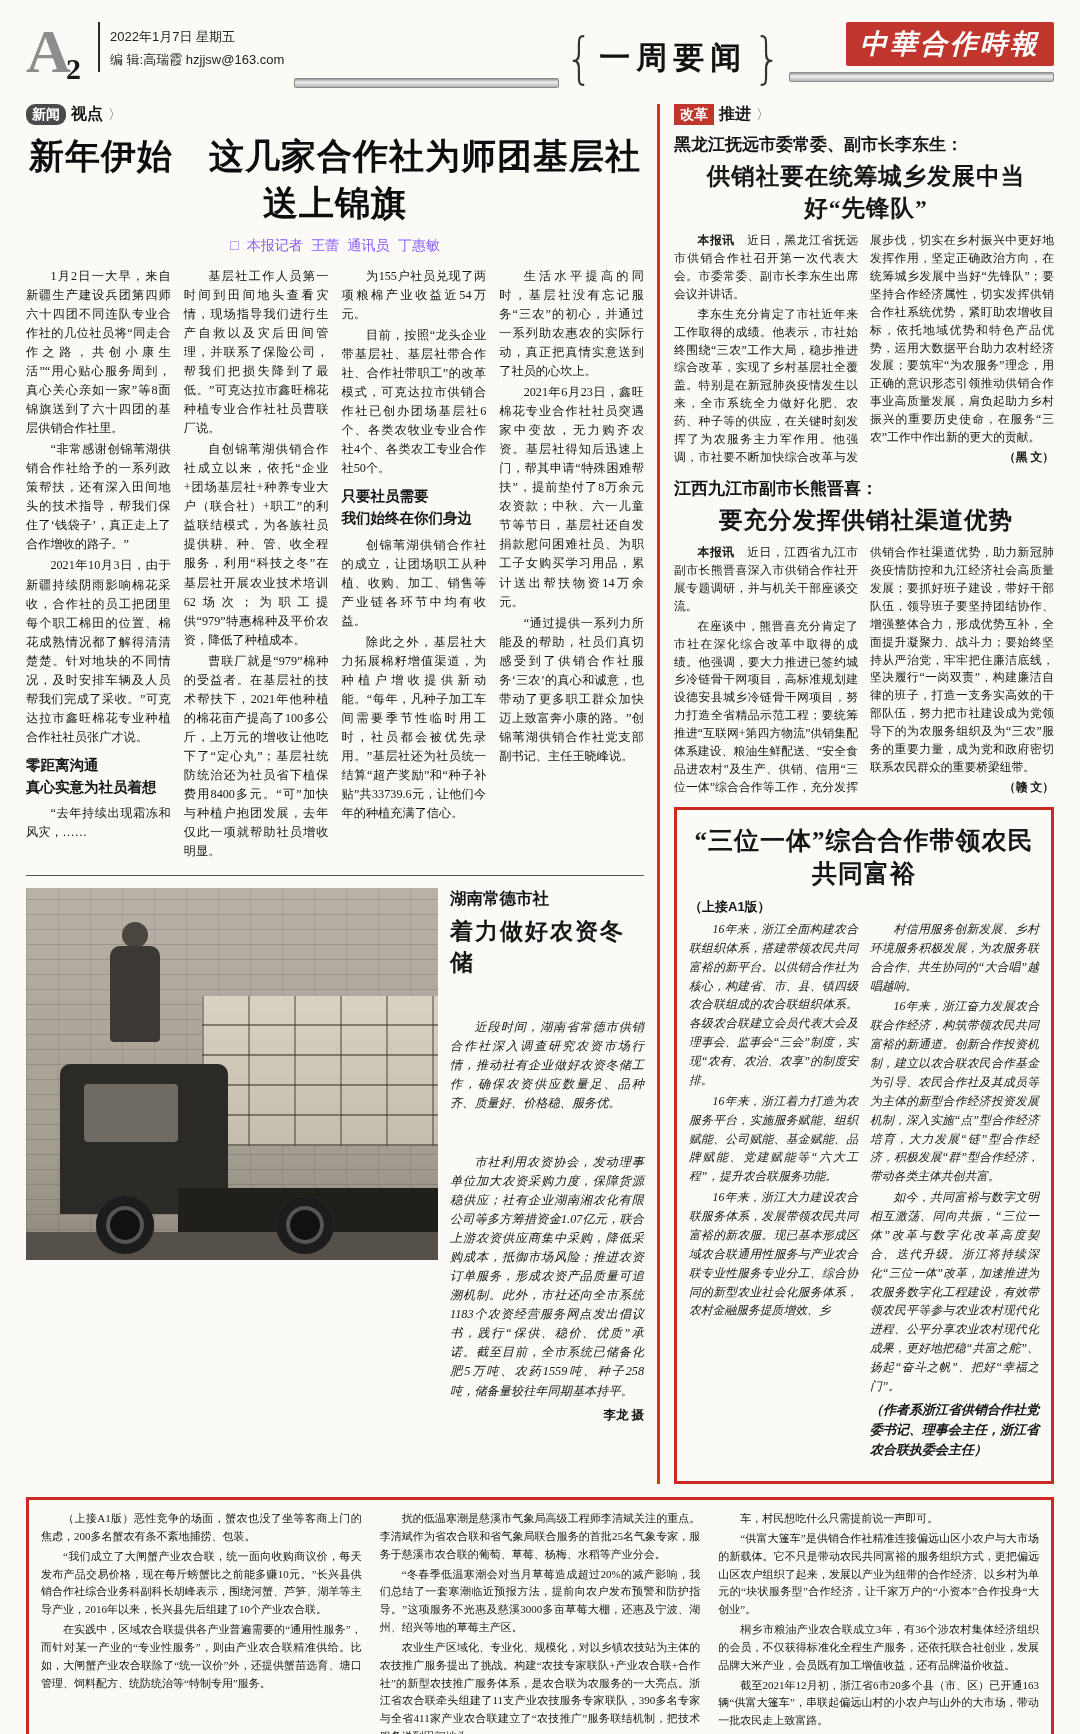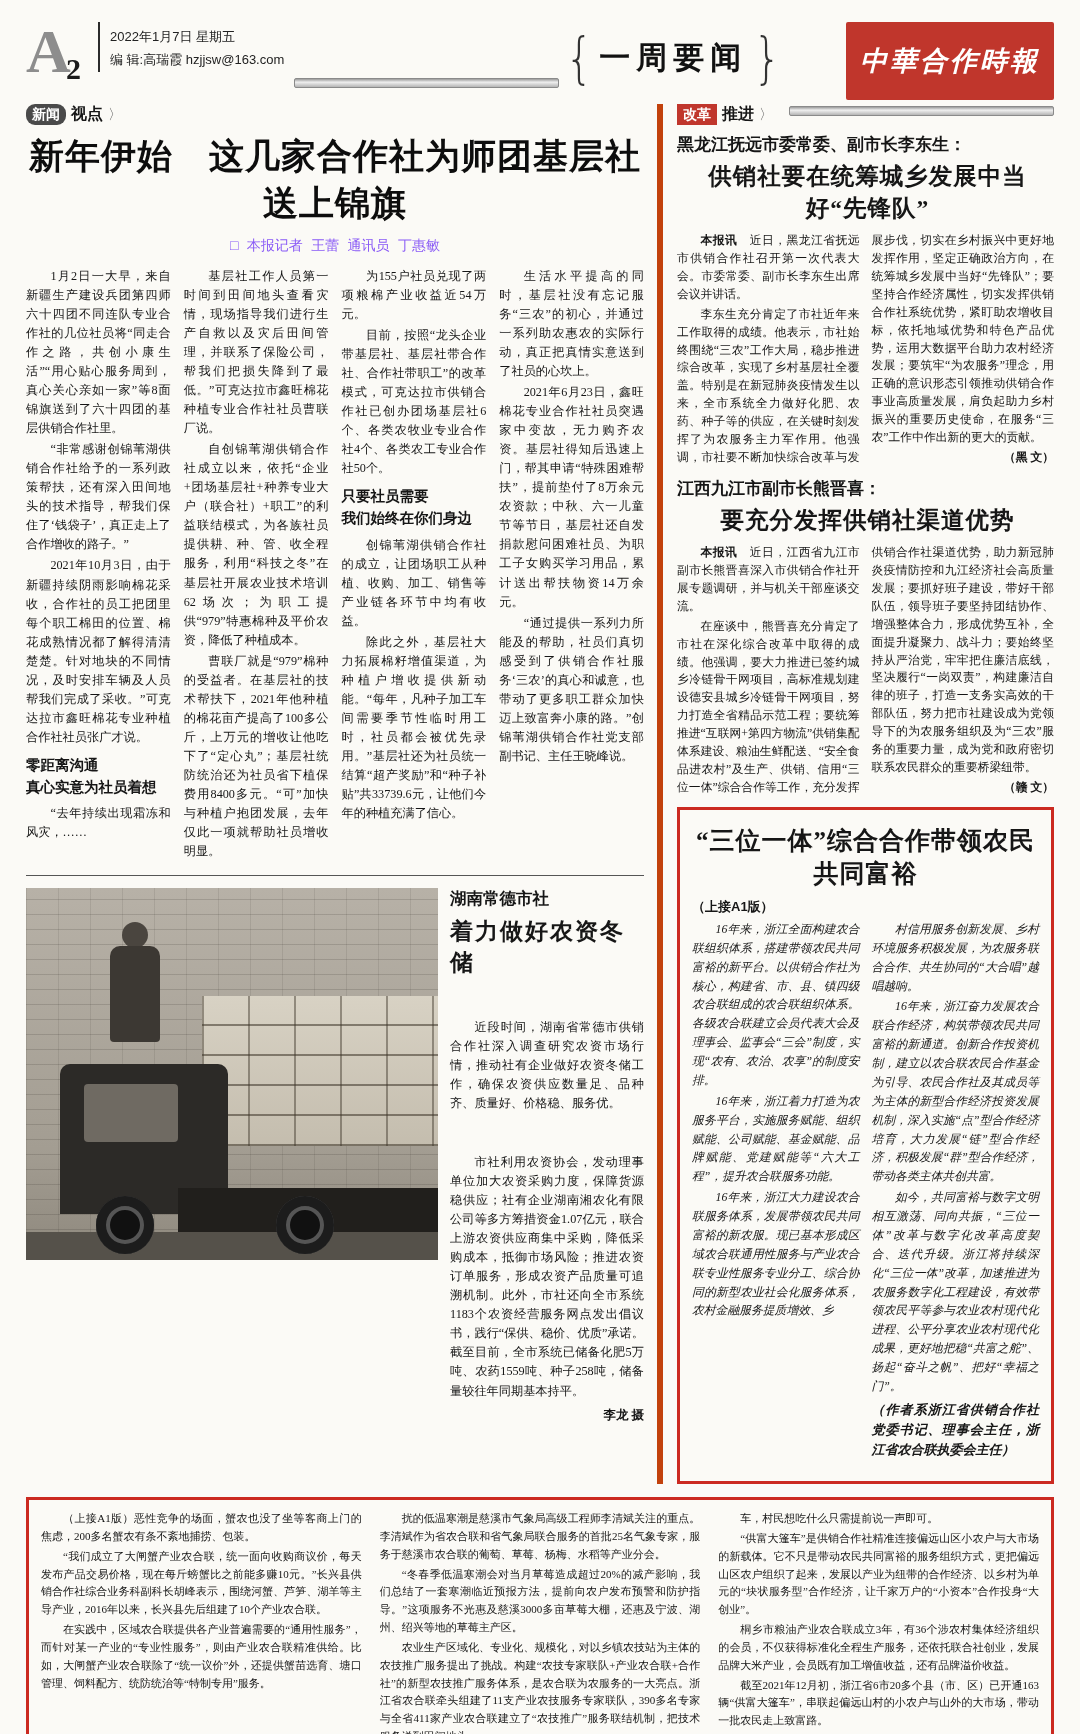--- a/index.html
+++ b/index.html
@@ -18,28 +18,28 @@
   .pageno .num{font-size:30px;font-weight:bold;color:#1a1a1a;position:absolute;left:40px;top:30px;}
   .dateblock{border-left:2px solid #2b2b2b;padding:4px 0 0 10px;font-size:13px;line-height:1.75;color:#222;flex:0 0 auto;
     font-family:"Liberation Sans","DejaVu Sans",sans-serif;}
   .headbar{height:8px;background:linear-gradient(#9a9a9a,#efefef 40%,#b5b5b5);border:1px solid #8a8a8a;border-radius:2px;}
   .spacer-left{flex:1;align-self:flex-end;margin:0 6px 6px 10px;}
   .section-wrap{flex:0 0 auto;display:flex;align-items:center;margin-top:14px;}
   .brk{font-size:44px;font-weight:100;color:#333;transform:scaleY(1.25);line-height:1;
     font-family:"DejaVu Sans","Liberation Sans",sans-serif;}
   .section-title{font-size:31px;font-weight:bold;letter-spacing:6px;margin:0 6px;color:#111;}
   .right-head{flex:1;display:flex;flex-direction:column;align-items:flex-end;margin-left:10px;}
-  .paper-logo{background:#c0362c;color:#fff;padding:21px 14px;font-size:27px;font-weight:bold;
+  .paper-logo{background:#c0362c;color:#fff;padding:4px 14px;font-size:27px;font-weight:bold;
     font-style:italic;letter-spacing:3px;border-radius:2px;font-family:"Liberation Serif",serif;}
   .right-head .headbar{width:100%;margin-top:6px;}
 
   
   .upper{display:flex;margin-top:10px;}
   .left-sec{width:618px;flex:0 0 auto;}
-  .right-sec{flex:1;border-left:6px solid #c2410c;margin-left:13px;padding-left:14px;min-width:0;}
+  .right-sec{flex:1;border-left:3px solid #c2410c;margin-left:13px;padding-left:14px;min-width:0;}
 
   
   .badge-row{display:flex;align-items:center;gap:5px;margin-bottom:8px;}
   .badge{color:#fff;font-size:14px;font-weight:bold;padding:2px 6px;line-height:1.2;
     font-family:"Liberation Sans","DejaVu Sans",sans-serif;}
   .badge.dark{background:#4a4a4a;border-radius:9px;}
   .badge.red{background:#c0362c;}
   .badge-suffix{font-size:16px;font-weight:bold;font-family:"Liberation Sans","DejaVu Sans",sans-serif;}
   .badge-arrow{color:#666;font-size:14px;}
 
@@ -78,21 +78,21 @@
   .photo .cab{position:absolute;left:34px;top:176px;width:168px;height:150px;background:#2c2a27;border-radius:10px 10px 0 0;}
   .photo .cab-window{position:absolute;left:58px;top:196px;width:94px;height:58px;background:#6f6a62;border-radius:4px;}
   .photo .bed{position:absolute;right:0;bottom:28px;width:260px;height:44px;background:#211f1c;}
   .photo .ground{position:absolute;left:0;bottom:0;width:100%;height:28px;background:#55514a;}
   .photo .wheel{position:absolute;bottom:6px;width:58px;height:58px;border-radius:50%;background:#111;
     box-shadow:inset 0 0 0 10px #1c1c1c, inset 0 0 0 14px #555;}
   .photo .w1{left:70px;} .photo .w2{left:250px;}
   .hn-art{flex:1;min-width:0;}
   .hn-kicker{font-size:16.5px;font-weight:bold;font-family:"Liberation Sans","DejaVu Sans",sans-serif;margin-bottom:6px;}
   .hn-headline{font-size:23px;font-weight:bold;letter-spacing:2px;margin:2px 0 8px 0;}
-  .hn-body .para{margin-top:40px;}
+  .hn-body .para{font-style:italic;margin-top:40px;}
 
   
   .r-art{margin-bottom:10px;}
   .r-kicker{font-size:17px;font-weight:bold;font-family:"Liberation Sans","DejaVu Sans",sans-serif;margin:2px 0 4px 0;}
   .r-headline{font-size:23.5px;font-weight:bold;text-align:center;letter-spacing:1px;margin:2px 0 8px 4px;}
   .r-body{column-count:2;column-gap:12px;}
   .r-body .para,.r-body .sig{font-size:11.8px;line-height:1.52;}
 
   
   .redbox{border:3px solid #cb2a20;padding:10px 12px 8px 12px;background:#fbfaf6;}

